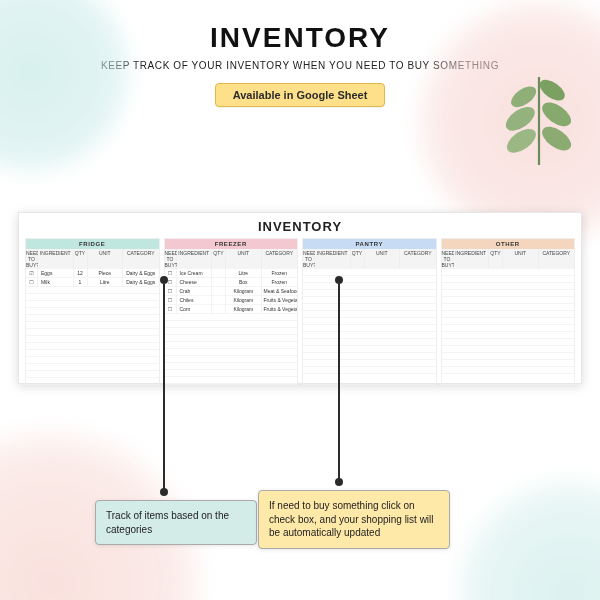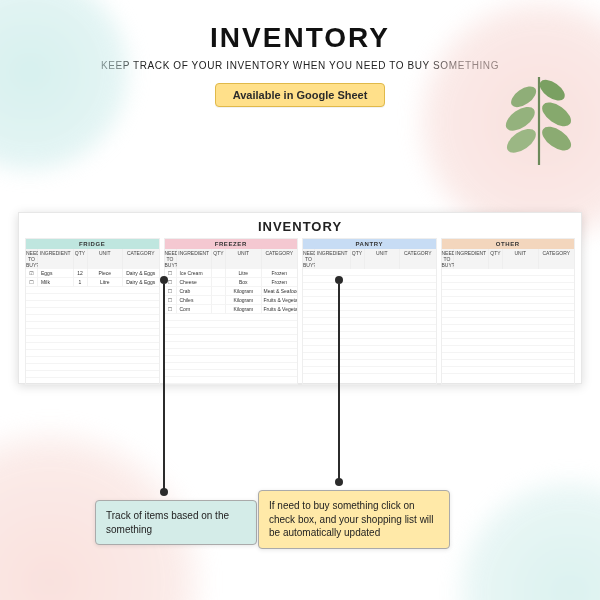--- a/index.html
+++ b/index.html
@@ -222,19 +222,19 @@
             <div class="r"></div>
             <div class="r"></div>
           </div>
         </div>
       </div>
   </div>
 
   <div class="callout-dot" style="left:160px;top:254px"></div>
   <div class="callout-line" style="left:163px;top:262px;height:206px"></div>
   <div class="callout-dot" style="left:160px;top:466px"></div>
-  <div class="callout-box box-teal" style="left:95px;top:478px;width:140px">Track of items based on the something</div>
+  <div class="callout-box box-teal" style="left:95px;top:478px;width:140px">Track of items based on the categories</div>
 
   <div class="callout-dot" style="left:335px;top:254px"></div>
   <div class="callout-line" style="left:338px;top:262px;height:196px"></div>
   <div class="callout-dot" style="left:335px;top:456px"></div>
   <div class="callout-box box-yellow" style="left:258px;top:468px;width:170px">If need to buy something click on check box, and your shopping list will be automatically updated</div>
 </div>
 
 </body></html>

